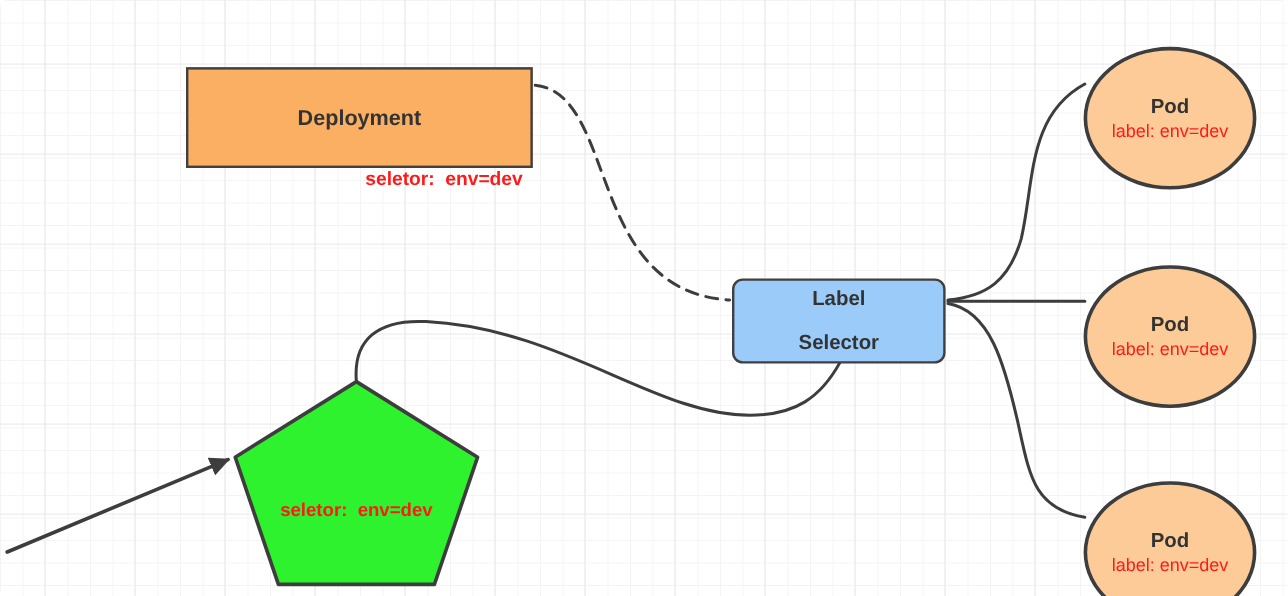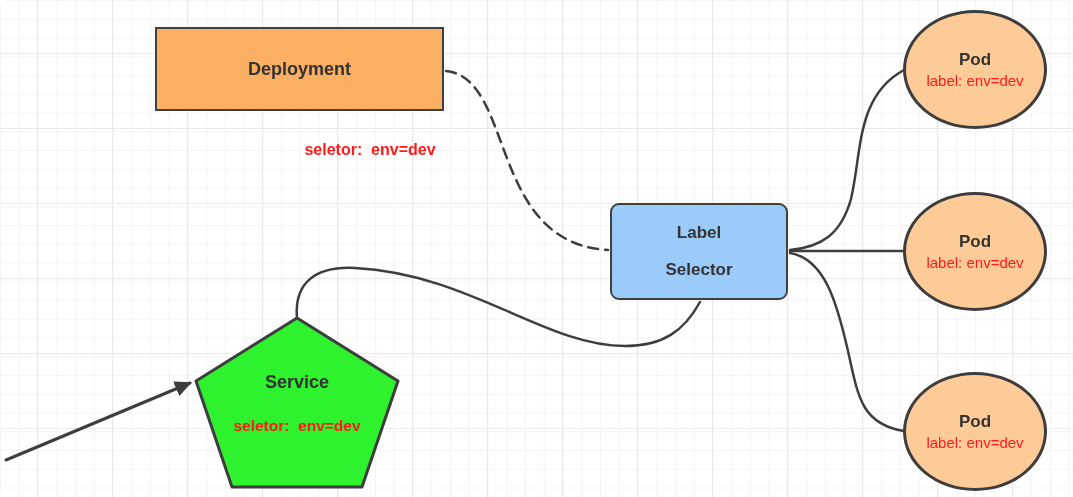--- a/index.html
+++ b/index.html
@@ -18,28 +18,28 @@
     background-position: 37px 0, 0 53px, 0 0, 0 0;
     border-radius:6px;
   }
   .edges{position:absolute;left:0;top:0;z-index:1;}
   .edge{fill:none;stroke:#3d3d3d;stroke-width:2.5;stroke-linecap:round;}
   .edge.dashed{stroke-dasharray:10 7;}
   .edge.thick{stroke-width:3;}
 
   .node{position:absolute;z-index:2;display:flex;flex-direction:column;
         align-items:center;justify-content:center;box-sizing:border-box;
-        color:#333333;font-weight:bold;}
+        color:#333333;font-weight:bold;margin-top:29px;}
   .deployment{
     left:155px;top:27px;width:289px;height:84px;
     background:#FAAF63;border:2.5px solid #404040;
     font-size:18px;
   }
   .selector{
-    left:610px;top:203px;width:178px;height:97px;
+    left:610px;top:203px;width:178px;height:71px;
     background:#9ACBF9;border:2.5px solid #404040;border-radius:9px;
     font-size:17px;gap:17px;
   }
   .pod{
     width:144px;height:119px;left:903px;
     background:#FDCB97;border:3px solid #3d3d3d;border-radius:50%;
     gap:2px;
   }
   .pod-1{top:10px;} .pod-2{top:192px;} .pod-3{top:372px;}
   .pod-title{font-size:17px;font-weight:bold;color:#333333;}
@@ -84,21 +84,20 @@
   <div class="note note-deployment">seletor:  env=dev</div>
 
   <div class="node selector">
     <span>Label</span>
     <span>Selector</span>
   </div>
 
   <svg class="pentagon-svg" width="209" height="177" viewBox="0 0 209 177">
     <polygon points="104,4 205,67 169,173 39,173 3,67" fill="#2EF22E" stroke="#3d3d3d" stroke-width="3" stroke-linejoin="round"></polygon>
   </svg>
-  <div class="service-label">Service</div>
   <div class="note note-service">seletor:  env=dev</div>
 
   <div class="node pod pod-1">
     <span class="pod-title">Pod</span>
     <span class="pod-sub">label: env=dev</span>
   </div>
 
   <div class="node pod pod-2">
     <span class="pod-title">Pod</span>
     <span class="pod-sub">label: env=dev</span>

